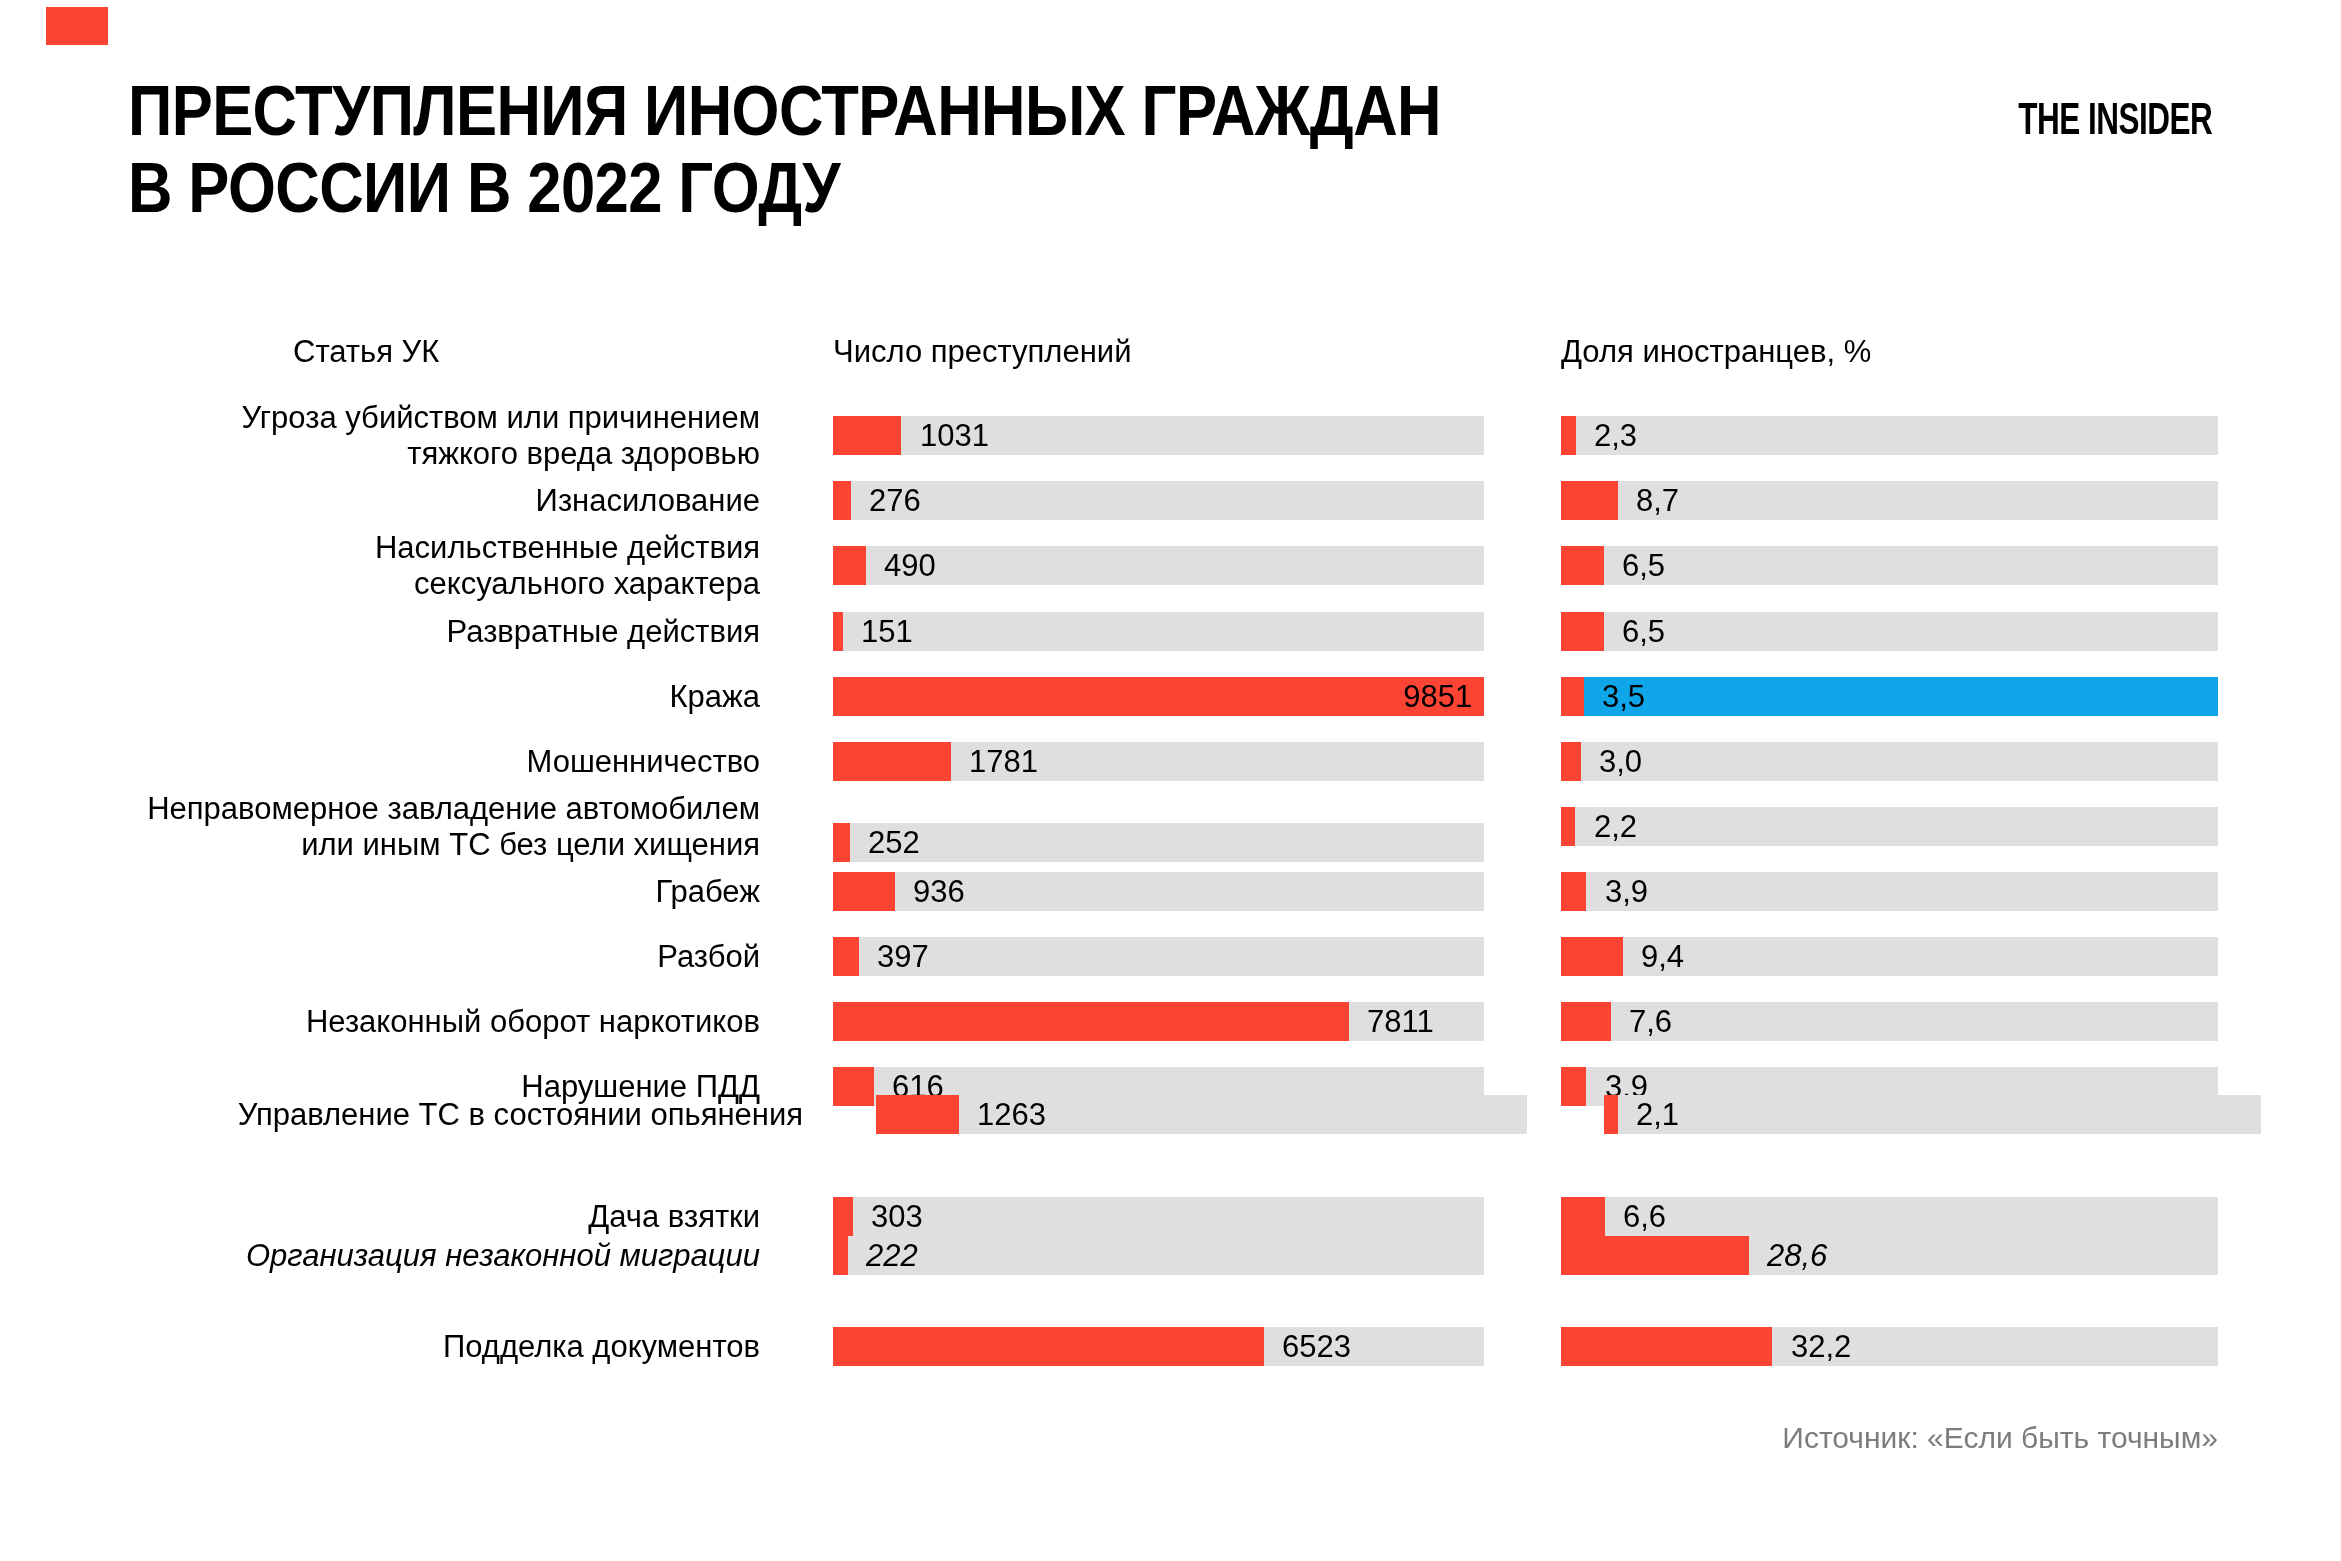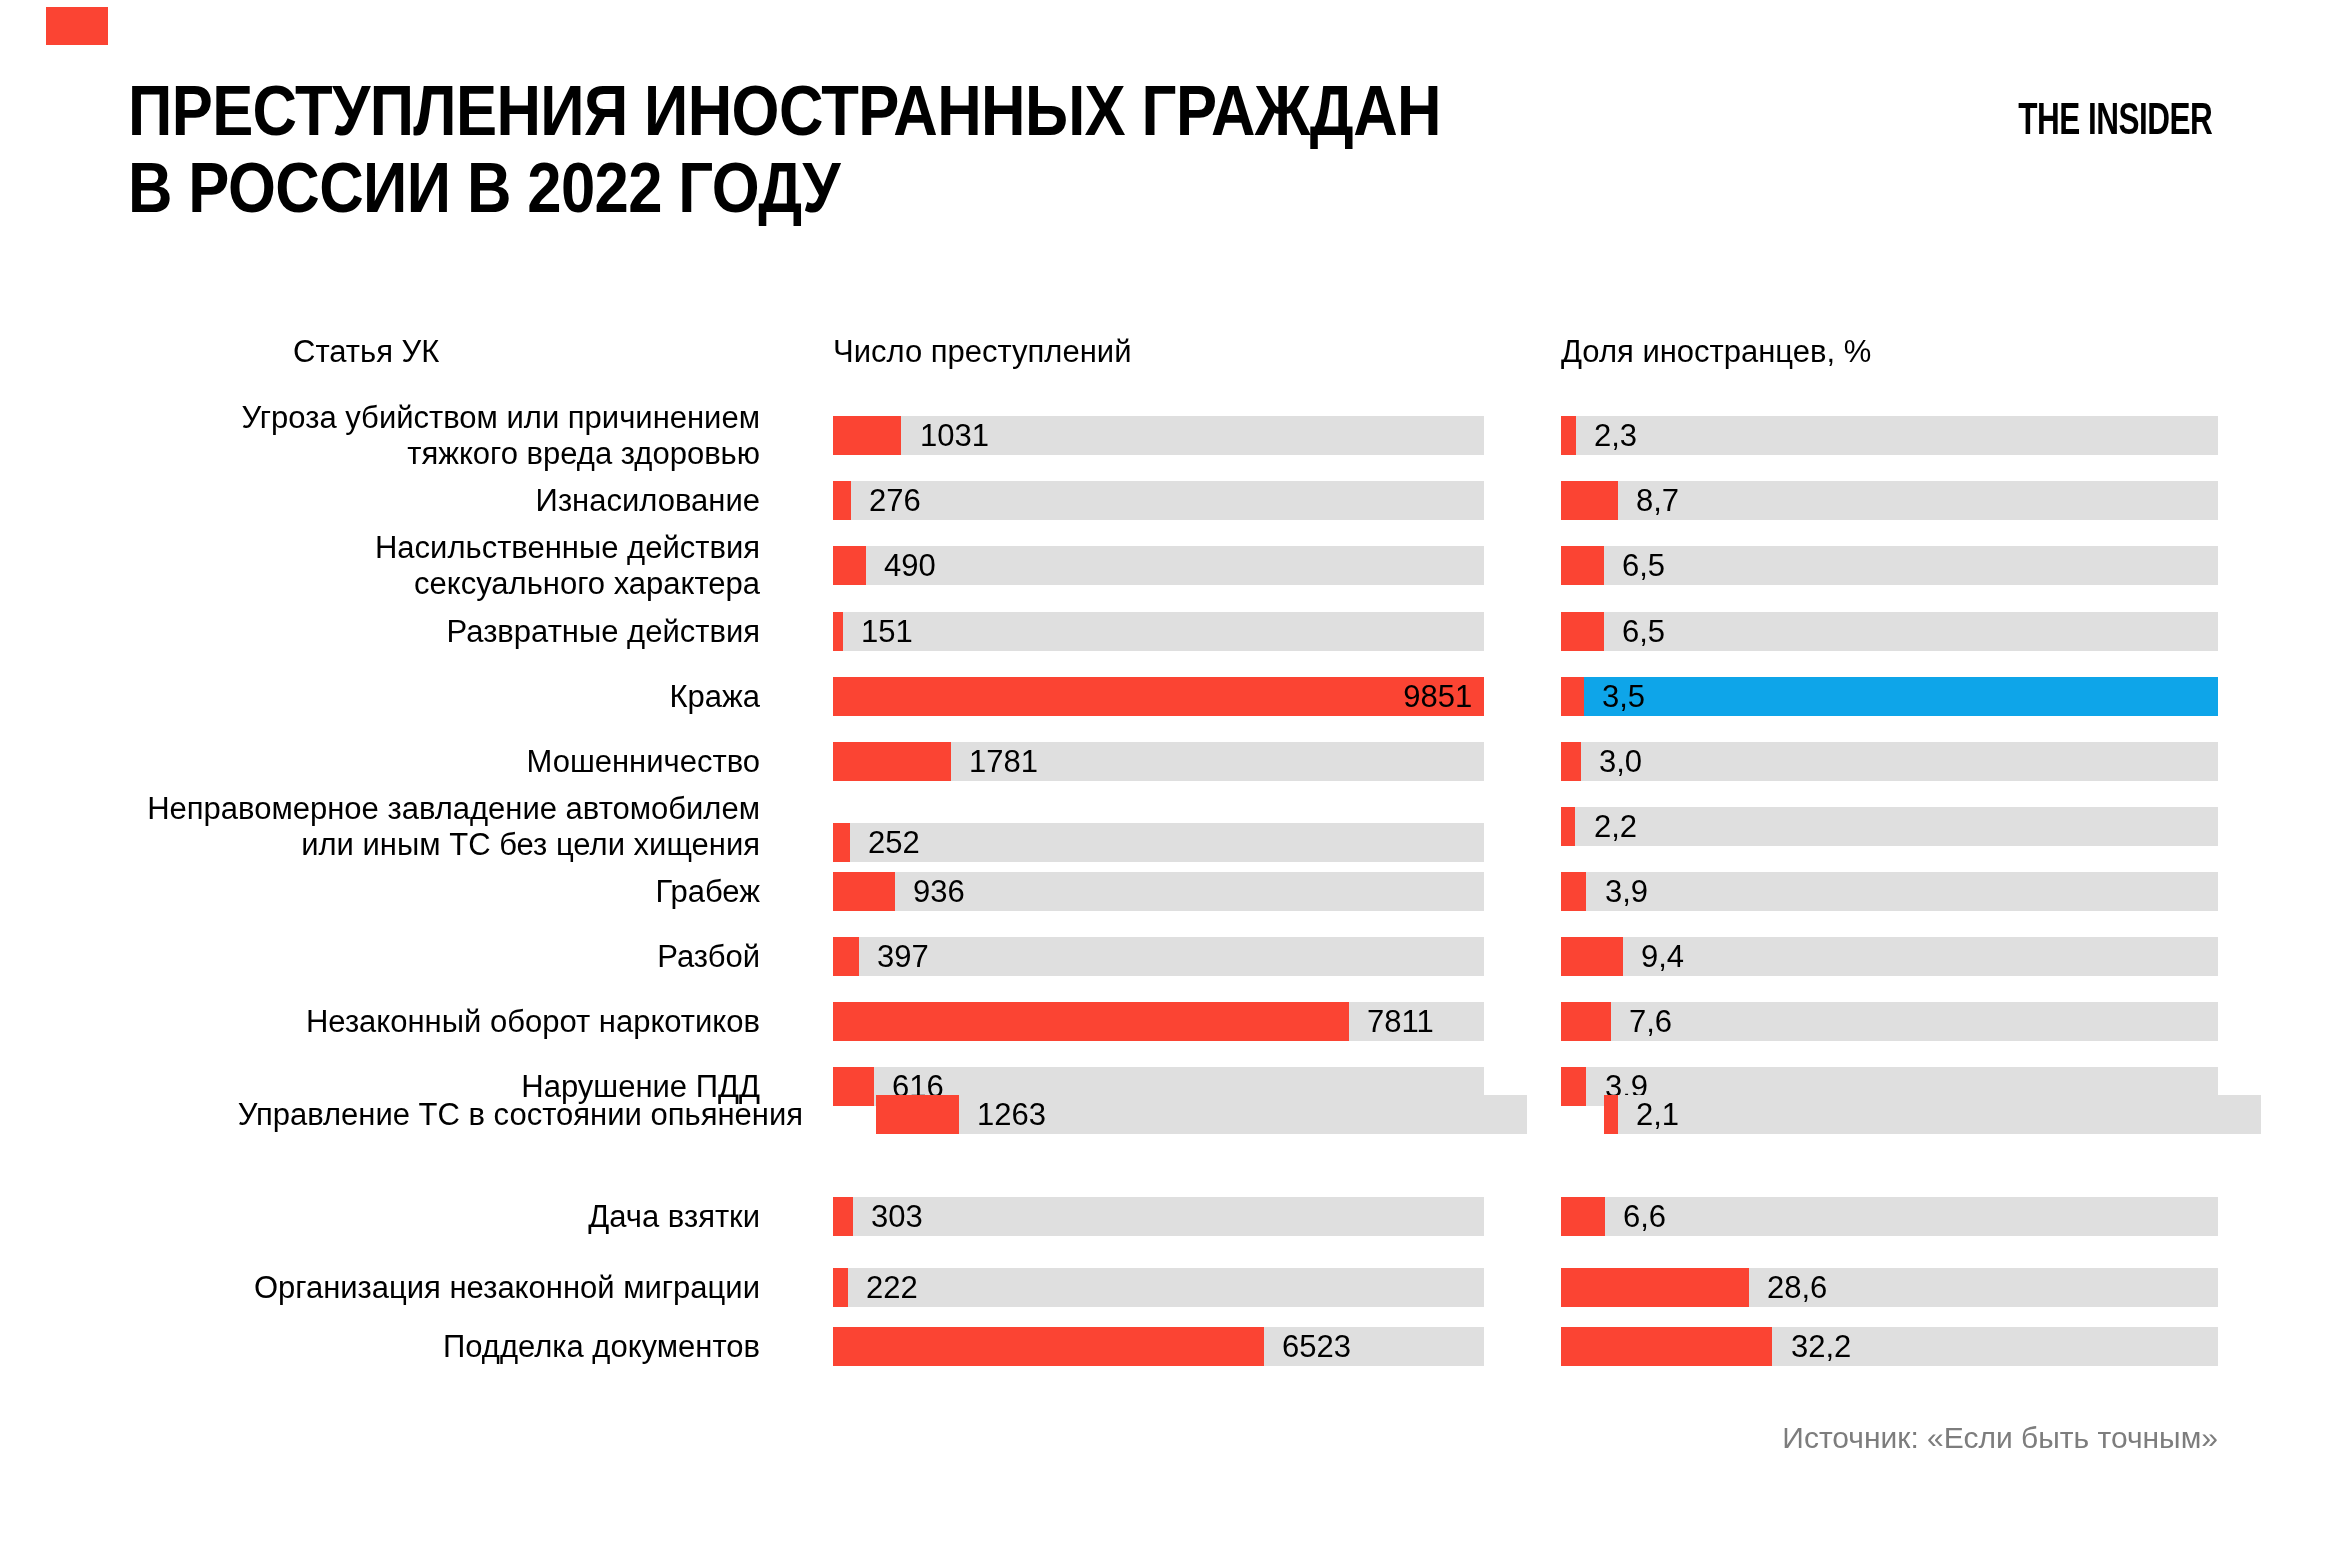--- a/index.html
+++ b/index.html
@@ -222,21 +222,21 @@
         </div>
         <div class="track crimes" style="background: rgb(223, 223, 223);">
           <div class="fill" style="width: 20px; background: rgb(251, 68, 51);"></div>
           <div class="val" style="left: 38px;">303</div>
         </div>
         <div class="track share" style="background: rgb(223, 223, 223);">
           <div class="fill" style="width: 44px; background: rgb(251, 68, 51);"></div>
           <div class="val" style="left: 62px;">6,6</div>
         </div>
       </div>
-      <div class="row" style="top: 1255px;">
+      <div class="row" style="top: 1223px; font-style: italic;">
         <div class="row-label">
           <div>Организация незаконной миграции</div>
         </div>
         <div class="track crimes" style="background: rgb(223, 223, 223);">
           <div class="fill" style="width: 15px; background: rgb(251, 68, 51);"></div>
           <div class="val" style="left: 33px;">222</div>
         </div>
         <div class="track share" style="background: rgb(223, 223, 223);">
           <div class="fill" style="width: 188px; background: rgb(251, 68, 51);"></div>
           <div class="val" style="left: 206px;">28,6</div>

